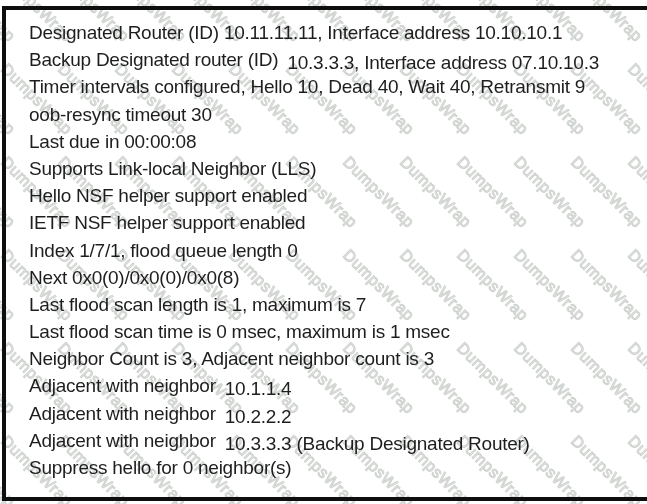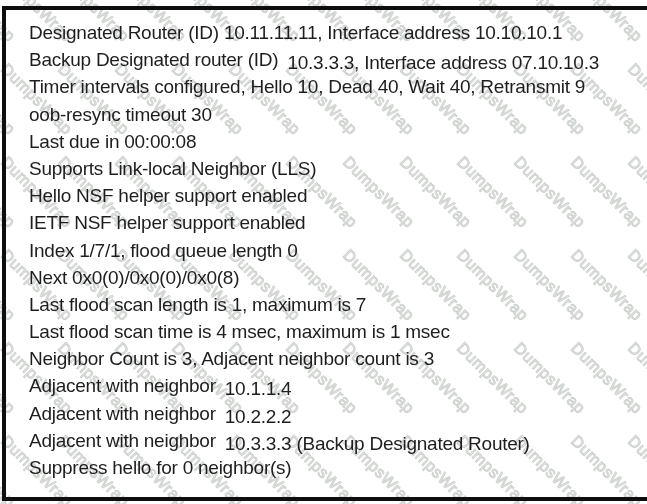--- a/index.html
+++ b/index.html
@@ -152,21 +152,21 @@
       <div class="console-line"><span class="seg">Backup Designated router (ID)&nbsp;</span><span class="seg drop">10.3.3.3, Interface address 07.10.10.3</span></div>
       <div class="console-line"><span class="seg">Timer intervals configured, Hello 10, Dead 40, Wait 40, Retransmit 9</span></div>
       <div class="console-line"><span class="seg">oob-resync timeout 30</span></div>
       <div class="console-line"><span class="seg">Last due in 00:00:08</span></div>
       <div class="console-line"><span class="seg">Supports Link-local Neighbor (LLS)</span></div>
       <div class="console-line"><span class="seg">Hello NSF helper support enabled</span></div>
       <div class="console-line"><span class="seg">IETF NSF helper support enabled</span></div>
       <div class="console-line"><span class="seg">Index 1/7/1, flood queue length 0</span></div>
       <div class="console-line"><span class="seg">Next 0x0(0)/0x0(0)/0x0(8)</span></div>
       <div class="console-line"><span class="seg">Last flood scan length is 1, maximum is 7</span></div>
-      <div class="console-line"><span class="seg">Last flood scan time is 4 msec, maximum is 1 msec</span></div>
+      <div class="console-line"><span class="seg">Last flood scan time is 0 msec, maximum is 1 msec</span></div>
       <div class="console-line"><span class="seg">Neighbor Count is 3, Adjacent neighbor count is 3</span></div>
       <div class="console-line"><span class="seg">Adjacent with neighbor&nbsp;</span><span class="seg drop">10.1.1.4</span></div>
       <div class="console-line"><span class="seg">Adjacent with neighbor&nbsp;</span><span class="seg drop">10.2.2.2</span></div>
       <div class="console-line"><span class="seg">Adjacent with neighbor&nbsp;</span><span class="seg drop">10.3.3.3 (Backup Designated Router)</span></div>
       <div class="console-line"><span class="seg">Suppress hello for 0 neighbor(s)</span></div>
     </div>
 
 </div>
 
 </body></html>

